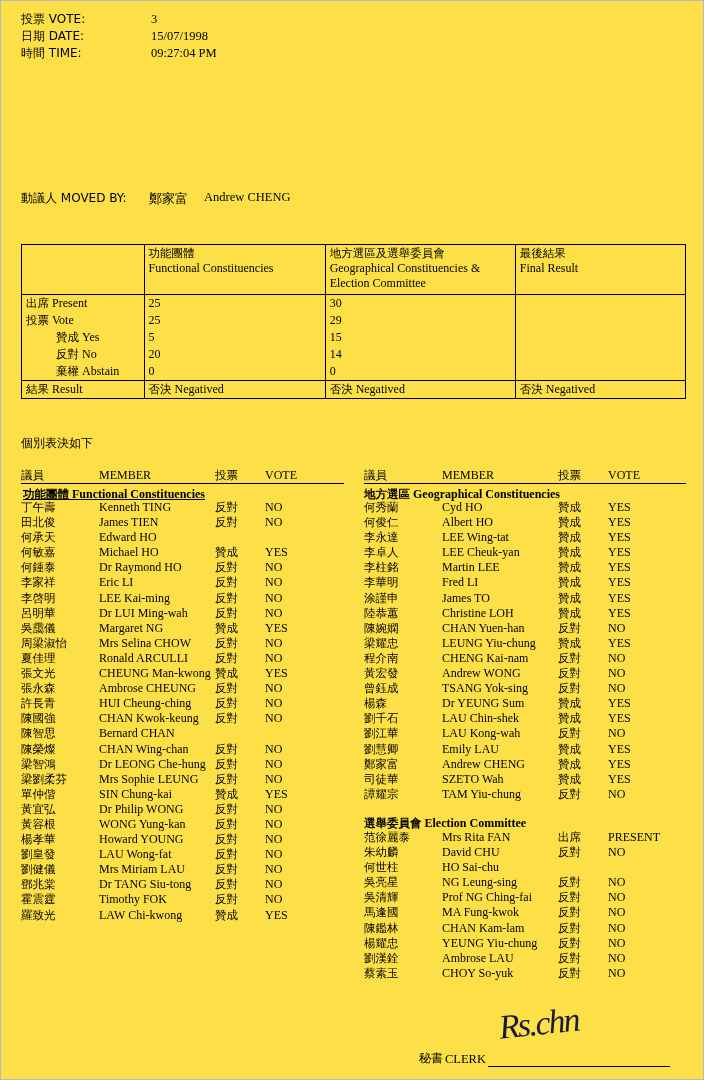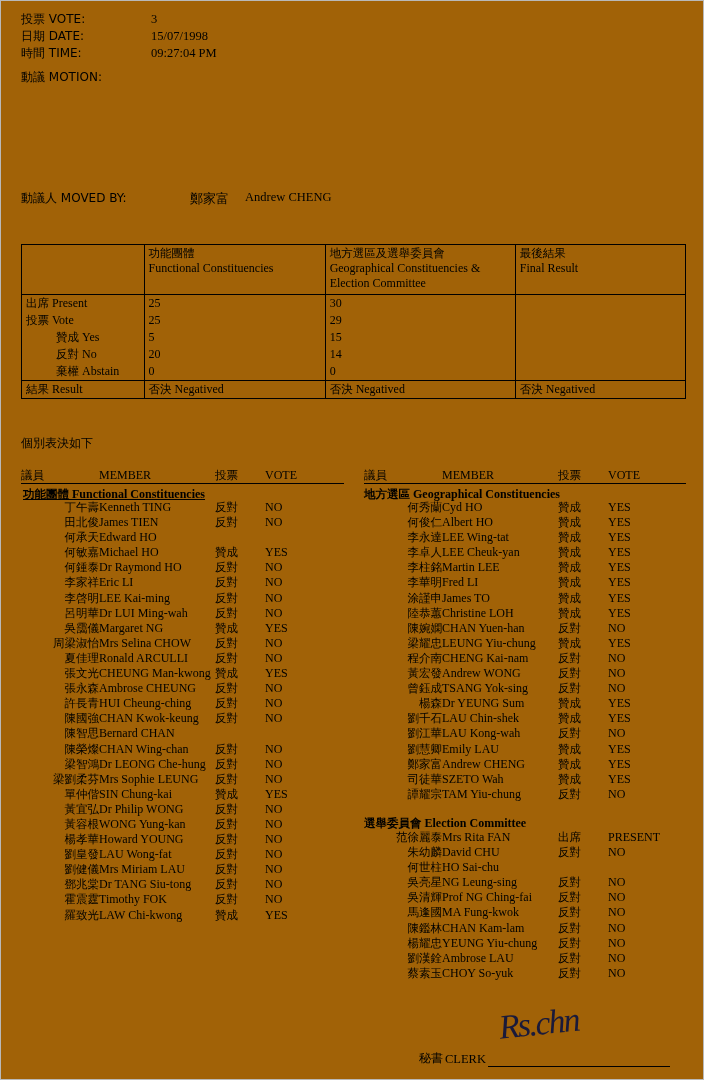--- a/index.html
+++ b/index.html
@@ -15,21 +15,21 @@
     color: #000;
     overflow: hidden;
   }
   .page {
     position: absolute;
     left: 0; top: 0;
     width: 704px;
     height: 1080px;
     box-sizing: border-box;
     border: 1px solid #b9b9b9;
-    background: #a16207;
+    background: #fde047;
   }
 
   
   .hdr {
     position: absolute;
     left: 20px;
     top: 10px;
     width: 660px;
   }
   .hdr-row {
@@ -54,21 +54,21 @@
   .motion-val-cjk { font-family: "DejaVu Sans", sans-serif; font-size: 12.5px; }
   .motion-val-en { font-size: 12.5px; }
 
   .movedby {
     position: absolute;
     left: 20px;
     top: 189px;
     font-size: 12.5px;
     display: flex;
   }
-  .movedby-label { width: 169px; }
+  .movedby-label { width: 128px; }
   .movedby-name-cjk { font-family: "DejaVu Sans", sans-serif; font-size: 13px; margin-right: 16px;}
   .movedby-name-en { font-size: 12.5px; }
 
   
   table.summary {
     position: absolute;
     left: 20px;
     top: 243px;
     width: 665px;
     border-collapse: collapse;
@@ -131,21 +131,21 @@
 
   .votelist {
     position: absolute;
     font-size: 12px;
   }
   .vrow {
     display: flex;
     height: 15.1px;
     line-height: 15.1px;
   }
-  .v-cn { width: 78px; font-family: Liberation Sans, sans-serif; font-size: 11.5px; text-align: right; }
+  .v-cn { width: 78px; font-family: Liberation Sans, sans-serif; font-size: 11.5px; }
   .v-en { width: 116px; }
   .v-cjkvote { width: 50px; font-family: "DejaVu Sans", sans-serif; font-size: 11.5px; }
   .v-envote { }
 
   
   .signature {
     position: absolute;
     left: 498px;
     top: 1000px;
     width: 150px;
@@ -183,21 +183,20 @@
       <div class="hdr-label cjk">日期 DATE:</div>
       <div class="hdr-value">15/07/1998</div>
     </div>
     <div class="hdr-row">
       <div class="hdr-label cjk">時間 TIME:</div>
       <div class="hdr-value">09:27:04 PM</div>
     </div>
   </div>
 
   <div class="motion">
-    <div class="motion-label cjk">動議 MOTION:</div>
   </div>
 
   <div class="movedby">
     <div class="movedby-label cjk">動議人 MOVED BY:</div>
     <div class="movedby-name-cjk">鄭家富</div>
     <div class="movedby-name-en">Andrew CHENG</div>
   </div>
 
   <table class="summary">
     <tbody>

